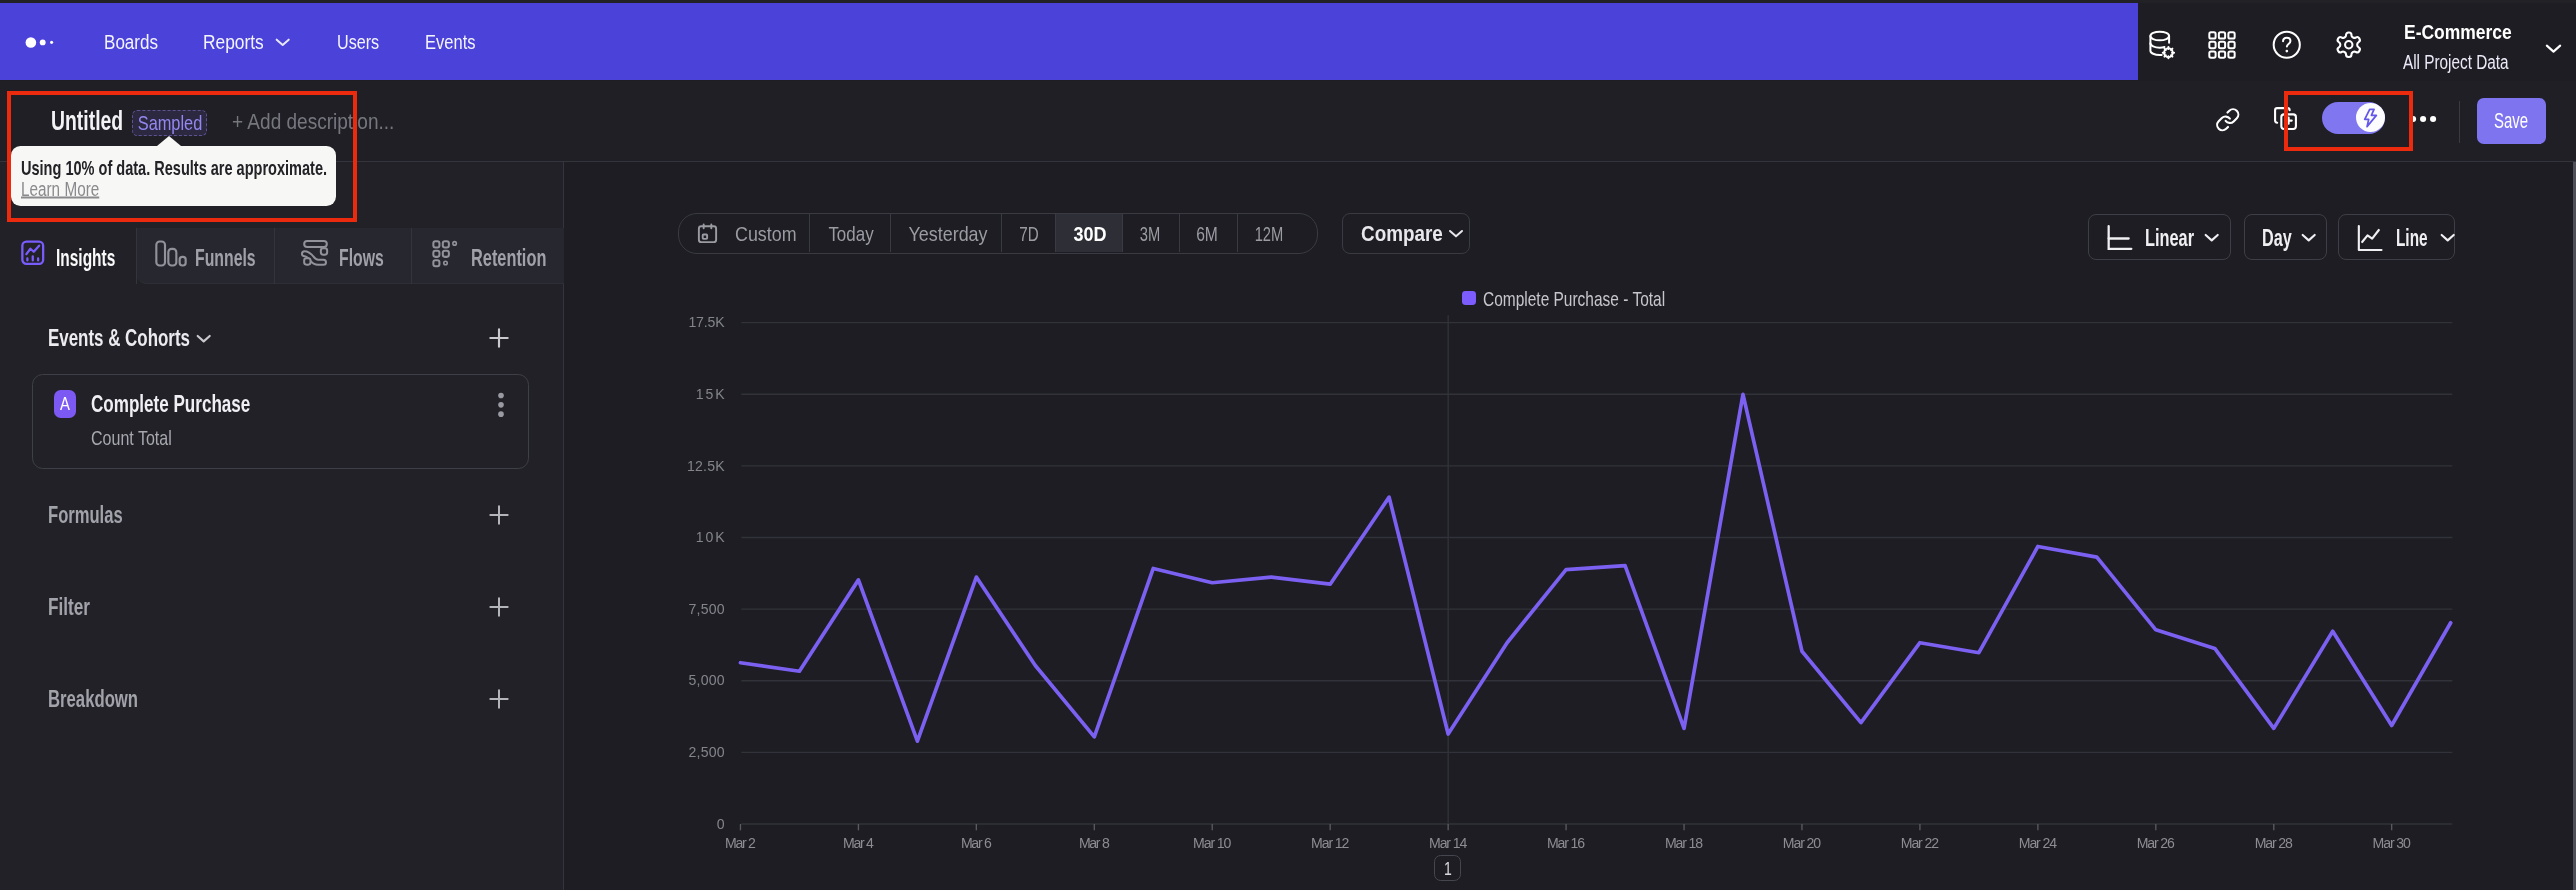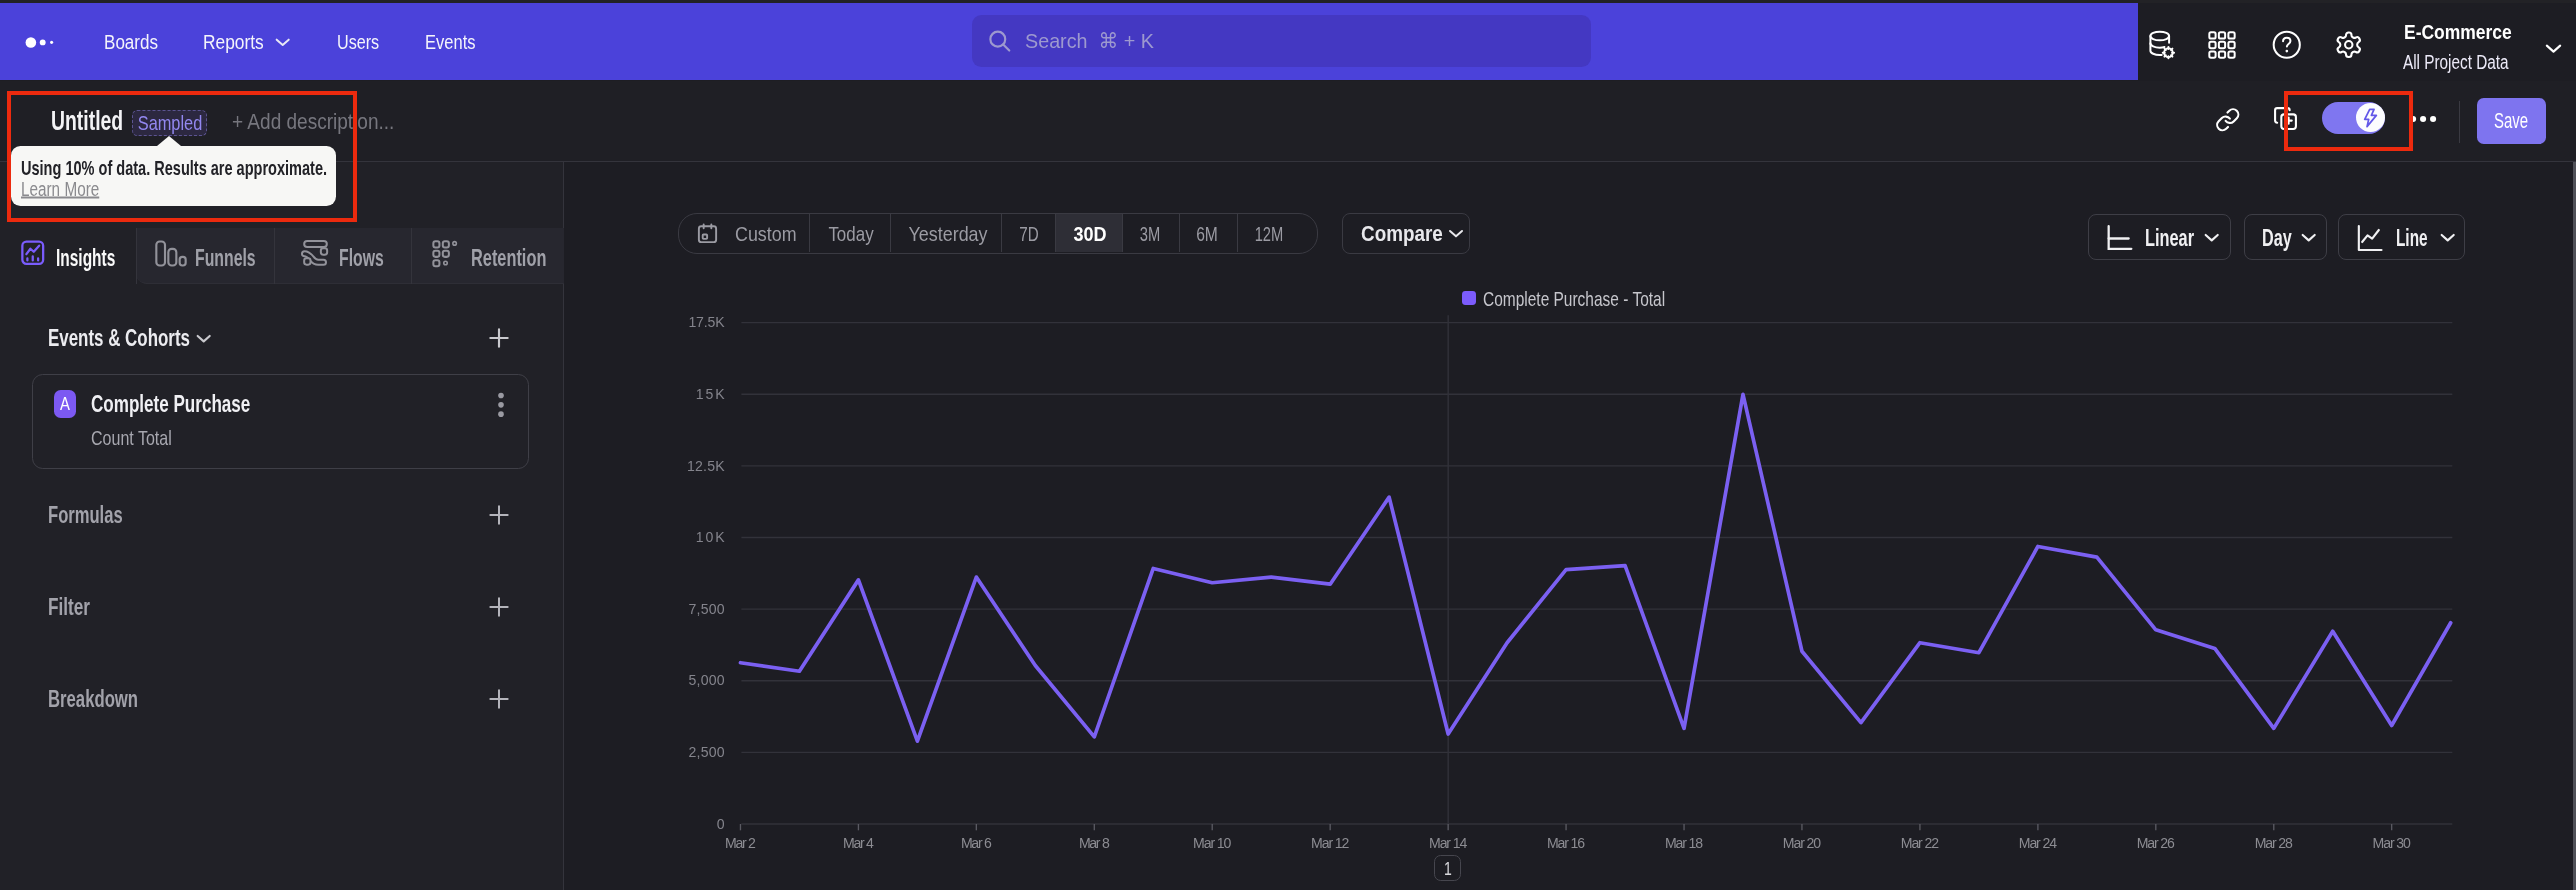--- a/index.html
+++ b/index.html
@@ -22,27 +22,20 @@
       <circle cx="42.6" cy="9.5" r="2.3" fill="#fff"></circle>
     </svg>
     <div class="t" style="left:104px;top:39px;font-size:20px;color:#f4f4fb;font-weight:500;transform:translateY(-50%) scaleX(0.853);">Boards</div>
     <div class="t" style="left:203px;top:39px;font-size:20px;color:#f4f4fb;font-weight:500;transform:translateY(-50%) scaleX(0.867);">Reports</div>
     <svg style="left:274px;top:34px;" width="17.4" height="10.7" viewBox="0 0 26 16">
         <polyline points="4,4 13,12 22,4" fill="none" stroke="#e8e8f4" stroke-width="3" stroke-linecap="round" stroke-linejoin="round"></polyline>
       </svg>
     <div class="t" style="left:337px;top:39px;font-size:20px;color:#f4f4fb;font-weight:500;transform:translateY(-50%) scaleX(0.808);">Users</div>
     <div class="t" style="left:425px;top:39px;font-size:20px;color:#f4f4fb;font-weight:500;transform:translateY(-50%) scaleX(0.826);">Events</div>
 
-    <div class="abs" style="left:972px;top:12px;width:619px;height:52px;background:#4438c2;border-radius:9.4px;">
-      <svg style="left:14.8px;top:13.4px;" width="27" height="27" viewBox="0 0 40 40">
-          <circle cx="16" cy="15" r="11" fill="none" stroke="#9d99cf" stroke-width="3.2"></circle>
-          <line x1="24" y1="23" x2="33" y2="32" stroke="#9d99cf" stroke-width="3.2" stroke-linecap="round"></line>
-        </svg>
-      <div class="t" style="left:53px;top:26px;font-size:21px;color:#9d99cf;transform:translateY(-50%) scaleX(0.94);">Search&nbsp;&nbsp;⌘ + K</div>
-    </div>
 
     <svg style="left:2147px;top:27px;" width="29.5" height="32" viewBox="0 0 44 48" fill="none" stroke="#fff" stroke-width="3" stroke-linecap="round">
       <ellipse cx="19" cy="9" rx="14" ry="6.5"></ellipse>
       <path d="M5 9v22c0 3.6 6.3 6.5 14 6.5 1 0 2-.05 3-.14"></path>
       <path d="M33 9v10"></path>
       <path d="M5 20c0 3.6 6.3 6.5 14 6.5 2.6 0 5-.33 7.1-.9"></path>
       <circle cx="32" cy="34" r="6.5"></circle>
       <path d="M32 25.5v3M32 39.5v3M40.5 34h-3M26.5 34h-3M38 28l-2.1 2.1M28.1 37.9L26 40M38 40l-2.1-2.1M28.1 30.1L26 28"></path>
     </svg>
     <svg style="left:2208px;top:28px;" width="28" height="28" viewBox="0 0 42 42" fill="none" stroke="#fff" stroke-width="3">
@@ -219,21 +212,21 @@
     <svg style="left:114px;top:18px;" width="17.4" height="10.7" viewBox="0 0 26 16">
         <polyline points="4,3 13,11 22,3" fill="none" stroke="#f0f0f2" stroke-width="3.2" stroke-linecap="round" stroke-linejoin="round"></polyline>
       </svg>
   </div>
   <div class="abs" style="left:2244px;top:214px;width:83px;height:46px;border:1.3px solid #3e3e46;border-radius:8px;">
     <div class="t" style="left:17px;top:23px;font-size:23.5px;color:#f0f0f2;font-weight:600;transform:translateY(-50%) scaleX(0.688);">Day</div>
     <svg style="left:55px;top:18px;" width="17.4" height="10.7" viewBox="0 0 26 16">
         <polyline points="4,3 13,11 22,3" fill="none" stroke="#f0f0f2" stroke-width="3.2" stroke-linecap="round" stroke-linejoin="round"></polyline>
       </svg>
   </div>
-  <div class="abs" style="left:2338px;top:214px;width:127px;height:46px;border:1.3px solid #3e3e46;border-radius:8px;">
+  <div class="abs" style="left:2338px;top:214px;width:117px;height:46px;border:1.3px solid #3e3e46;border-radius:8px;">
     <svg style="left:17.4px;top:8.7px;" width="27" height="28" viewBox="0 0 40 42" fill="none" stroke="#f0f0f2" stroke-width="3.2" stroke-linecap="round" stroke-linejoin="round">
       <path d="M4 3v36h34"></path>
         <polyline points="9,27 17,17 24,22 34,9"></polyline>
     </svg>
     <div class="t" style="left:57px;top:23px;font-size:23.5px;color:#f0f0f2;font-weight:600;transform:translateY(-50%) scaleX(0.653);">Line</div>
     <svg style="left:100px;top:18px;" width="17.4" height="10.7" viewBox="0 0 26 16">
         <polyline points="4,3 13,11 22,3" fill="none" stroke="#f0f0f2" stroke-width="3.2" stroke-linecap="round" stroke-linejoin="round"></polyline>
       </svg>
   </div>
 

